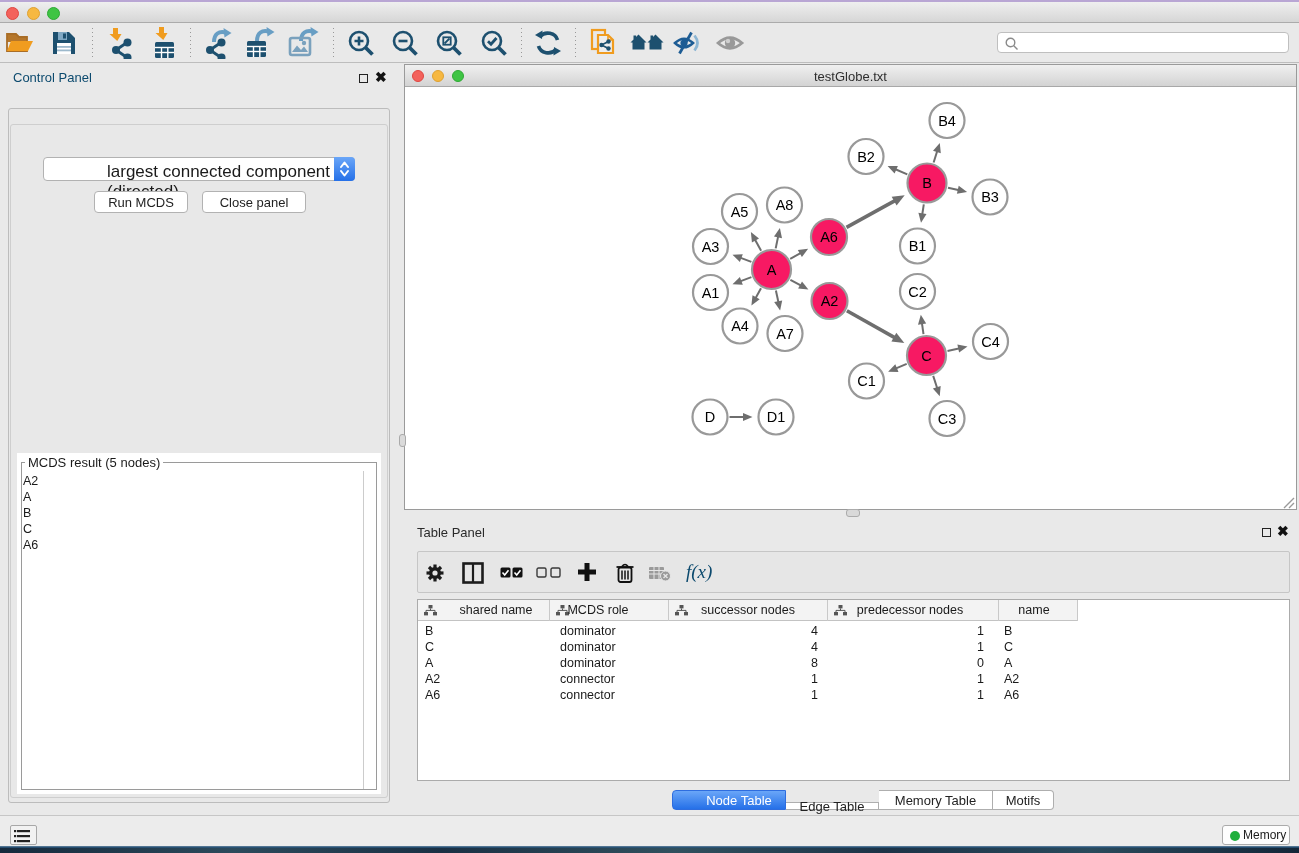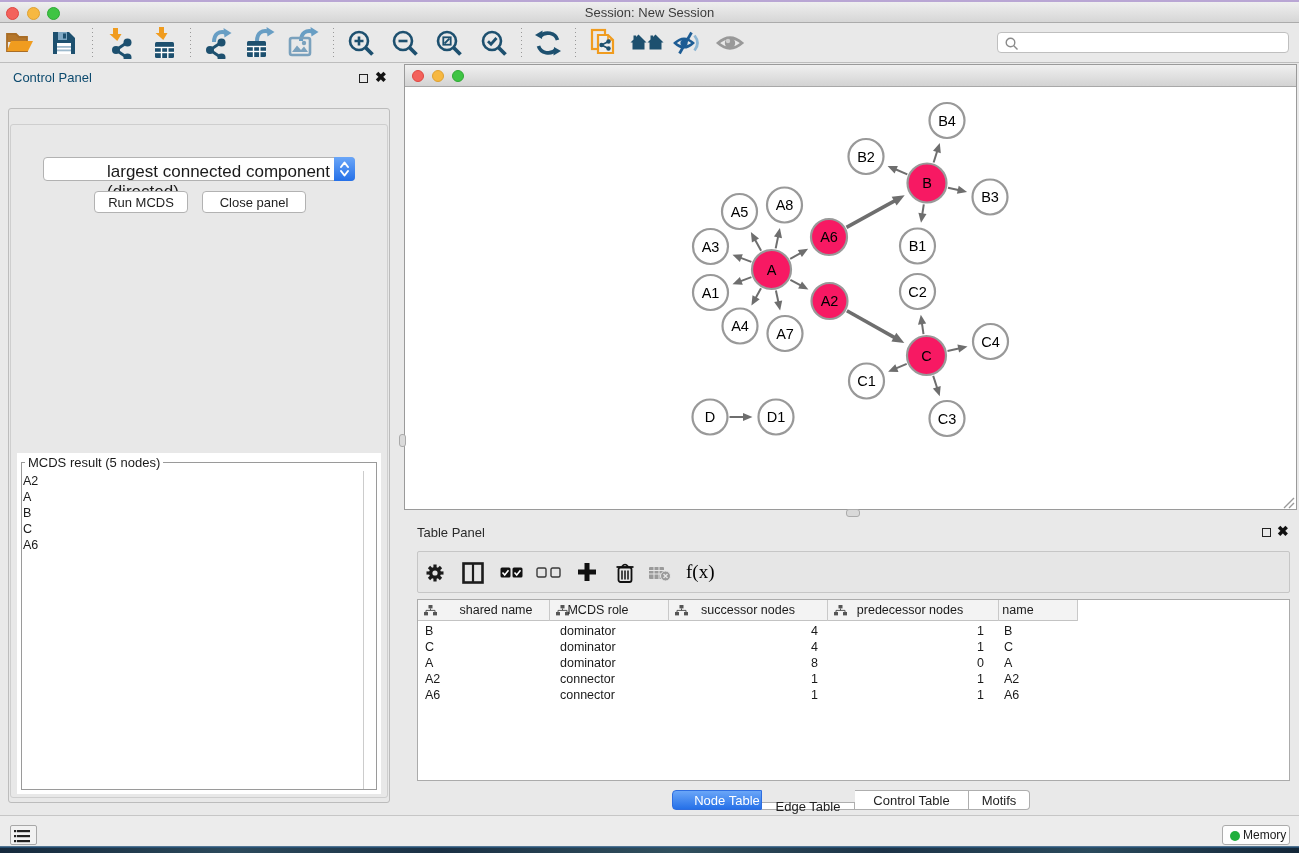--- a/index.html
+++ b/index.html
@@ -11,21 +11,20 @@
 .segsel { background:linear-gradient(#6aa6f8,#2570e8); color:#fff; border-color:#2e6ddf; }
 </style></head>
 <body>
 
 <div class="abs" style="left:0;top:0;width:1299px;height:2px;background:#b9a6d4;"></div>
 
 <div class="abs" style="left:0;top:2px;width:1299px;height:21px;background:linear-gradient(#efefef,#d6d6d6);border-bottom:1px solid #ababab;">
   <div class="tl" style="left:6px;background:#f3625c;border:1px solid #df4742;"></div>
   <div class="tl" style="left:27px;background:#f6b841;border:1px solid #dfa131;"></div>
   <div class="tl" style="left:47px;background:#3fc444;border:1px solid #2fa935;"></div>
-  <div class="abs" style="left:0;width:1299px;top:3px;text-align:center;font-size:13px;color:#3c3c3c;">Session: New Session</div>
 </div>
 
 <div class="abs" style="left:0;top:23px;width:1299px;height:40px;background:#e9e9e9;border-bottom:1px solid #bdbdbd;"></div>
 <div class="abs" style="left:92px;top:28px;width:1px;height:30px;background-image:linear-gradient(#999 30%, transparent 30%);background-size:1px 4px;"></div>
 <div class="abs" style="left:190px;top:28px;width:1px;height:30px;background-image:linear-gradient(#999 30%, transparent 30%);background-size:1px 4px;"></div>
 <div class="abs" style="left:333px;top:28px;width:1px;height:30px;background-image:linear-gradient(#999 30%, transparent 30%);background-size:1px 4px;"></div>
 <div class="abs" style="left:521px;top:28px;width:1px;height:30px;background-image:linear-gradient(#999 30%, transparent 30%);background-size:1px 4px;"></div>
 <div class="abs" style="left:575px;top:28px;width:1px;height:30px;background-image:linear-gradient(#999 30%, transparent 30%);background-size:1px 4px;"></div>
 <svg class="abs" style="left:5px;top:29px" width="30" height="28" viewBox="0 0 30 28">
 <path d="M2 5 h9 l3 3 h8 v5 h-20 z" fill="#b5762a"></path>
@@ -205,20 +204,21 @@
     <div class="abs" style="left:346px;top:18px;width:1px;height:318px;background:#ccc;"></div>
     <div class="abs" style="left:6px;top:20px;font-size:12.5px;line-height:16px;">A2<br>A<br>B<br>C<br>A6</div>
   </div>
 </div>
 
 <div class="abs" style="left:404px;top:64px;width:893px;height:446px;background:#fff;border:1px solid #9a9a9a;">
   <div class="abs" style="left:0;top:0;width:891px;height:22px;background:linear-gradient(#f0f0f0,#d3d3d3);border-bottom:1px solid #a8a8a8;">
     <div class="tl" style="left:7px;top:5px;width:12px;height:12px;background:#f3625c;border:1px solid #df4742;"></div>
     <div class="tl" style="left:27px;top:5px;width:12px;height:12px;background:#f6b841;border:1px solid #dfa131;"></div>
     <div class="tl" style="left:47px;top:5px;width:12px;height:12px;background:#3fc444;border:1px solid #2fa935;"></div>
+    <div class="abs" style="left:0;width:891px;top:4px;text-align:center;font-size:13px;color:#2e2e2e;">testGlobe.txt</div>
   </div>
   <svg class="abs" style="left:1px;top:23px;" width="889" height="421" viewBox="1 1 889 421" font-family="Liberation Sans, sans-serif">
 <line x1="356.1" y1="163.7" x2="349.1" y2="150.9" stroke="#6e6e6e" stroke-width="2.0"></line>
 <polygon points="345.9,145.1 354.0,151.4 346.9,155.4" fill="#6e6e6e"></polygon>
 <line x1="370.7" y1="161.4" x2="373.5" y2="147.6" stroke="#6e6e6e" stroke-width="2.0"></line>
 <polygon points="374.9,141.0 377.0,151.2 369.0,149.5" fill="#6e6e6e"></polygon>
 <line x1="346.4" y1="174.9" x2="333.7" y2="170.1" stroke="#6e6e6e" stroke-width="2.0"></line>
 <polygon points="327.5,167.8 337.8,167.3 334.9,175.0" fill="#6e6e6e"></polygon>
 <line x1="346.4" y1="190.1" x2="333.7" y2="194.9" stroke="#6e6e6e" stroke-width="2.0"></line>
 <polygon points="327.5,197.2 334.9,190.0 337.8,197.7" fill="#6e6e6e"></polygon>
@@ -360,21 +360,21 @@
       </g>
 <g stroke="#e6e6e6" stroke-width="1">
         <line x1="0" y1="5.5" x2="15" y2="5.5"></line>
         <line x1="0" y1="9" x2="15" y2="9"></line>
         <line x1="5" y1="2" x2="5" y2="14"></line>
         <line x1="10" y1="2" x2="10" y2="14"></line>
       </g>
 <circle cx="16.5" cy="11" r="5" fill="#9a9a9a" stroke="#e6e6e6" stroke-width="1"></circle>
       <path d="M14.5 9 l4 4 m0 -4 l-4 4" stroke="#e6e6e6" stroke-width="1.4"></path>
     </svg>
-<div class="abs" style="left:282px;top:40px;font-family:'Liberation Serif',serif;font-size:19px;color:#000000;">f(x)</div>
+<div class="abs" style="left:282px;top:40px;font-family:'Liberation Serif',serif;font-style:italic;font-size:19px;color:#0c4a6e;">f(x)</div>
 
   <div class="abs" style="left:13px;top:78px;width:873px;height:182px;background:#fff;border:1px solid #ababab;">
     <div class="abs" style="left:0;top:0;width:660px;height:21px;background:#f3f3f3;border-bottom:1px solid #c3c3c3;"></div>
     <div class="abs" style="left:0;top:0;width:871px;height:21px;font-size:12.5px;color:#1a1a1a;">
         <div class="abs" style="left:0px;top:0;width:132px;height:21px;border-right:1px solid #c9c9c9;"></div>
 <div class="abs" style="left:6px;top:5px;">
           <svg width="13" height="11" viewBox="0 0 13 11" style="vertical-align:-1px">
             <g fill="#555">
               <rect x="4.5" y="0" width="4" height="3.4"></rect>
               <rect x="0" y="7" width="4" height="3.4"></rect>
@@ -414,21 +414,21 @@
             <g fill="#555">
               <rect x="4.5" y="0" width="4" height="3.4"></rect>
               <rect x="0" y="7" width="4" height="3.4"></rect>
               <rect x="9" y="7" width="4" height="3.4"></rect>
             </g>
             <path d="M6.5 3.4 v2 M2 7 v-1.6 h9 V7 M6.5 5.4 v0" stroke="#555" fill="none" stroke-width="1"></path>
           </svg>
         </div>
 <div class="abs" style="left:422px;top:3px;width:140px;text-align:center;">predecessor nodes</div>
 <div class="abs" style="left:581px;top:0;width:79px;height:21px;border-right:1px solid #c9c9c9;"></div>
-<div class="abs" style="left:540px;top:3px;width:120px;text-align:center;">name</div>
+<div class="abs" style="left:556px;top:3px;width:120px;text-align:center;">name</div>
       </div>
     <div class="abs" style="left:0;top:21px;width:871px;height:150px;font-size:12.5px;">
         <div class="abs" style="left:7px;top:3px;">B</div>
 <div class="abs" style="left:142px;top:3px;">dominator</div>
 <div class="abs" style="left:330px;top:3px;width:70px;text-align:right;">4</div>
 <div class="abs" style="left:500px;top:3px;width:66px;text-align:right;">1</div>
 <div class="abs" style="left:586px;top:3px;">B</div>
 <div class="abs" style="left:7px;top:19px;">C</div>
 <div class="abs" style="left:142px;top:19px;">dominator</div>
 <div class="abs" style="left:330px;top:19px;width:70px;text-align:right;">4</div>
@@ -446,23 +446,23 @@
 <div class="abs" style="left:586px;top:51px;">A2</div>
 <div class="abs" style="left:7px;top:67px;">A6</div>
 <div class="abs" style="left:142px;top:67px;">connector</div>
 <div class="abs" style="left:330px;top:67px;width:70px;text-align:right;">1</div>
 <div class="abs" style="left:500px;top:67px;width:66px;text-align:right;">1</div>
 <div class="abs" style="left:586px;top:67px;">A6</div>
       </div>
   </div>
 
   <div class="abs" style="left:268px;top:269px;height:20px;display:flex;">
-    <div class="seg segsel" style="width:90px;border-radius:4px 0 0 4px;padding-left:20px;">Node Table</div>
+    <div class="seg segsel" style="width:114px;border-radius:4px 0 0 4px;padding-left:20px;">Node Table</div>
     <div class="seg" style="width:93px;border-left:none;margin-top:12px;">Edge Table</div>
-    <div class="seg" style="width:114px;border-left:none;">Control Table</div>
+    <div class="seg" style="width:114px;border-left:none;">Memory Table</div>
     <div class="seg" style="width:61px;border-left:none;border-radius:0 4px 4px 0;">Motifs</div>
   </div>
 </div>
 
 <div class="abs" style="left:0;top:815px;width:1299px;height:32px;background:#ececec;border-top:1px solid #c6c6c6;">
   <div class="abs" style="left:10px;top:9px;width:27px;height:20px;background:#f2f2f2;border:1px solid #a8a8a8;border-radius:2px;">
     <svg width="25" height="20">
         <g fill="#222">
           <rect x="6" y="4" width="13" height="2.2"></rect>
           <rect x="6" y="9" width="13" height="2.2"></rect>

